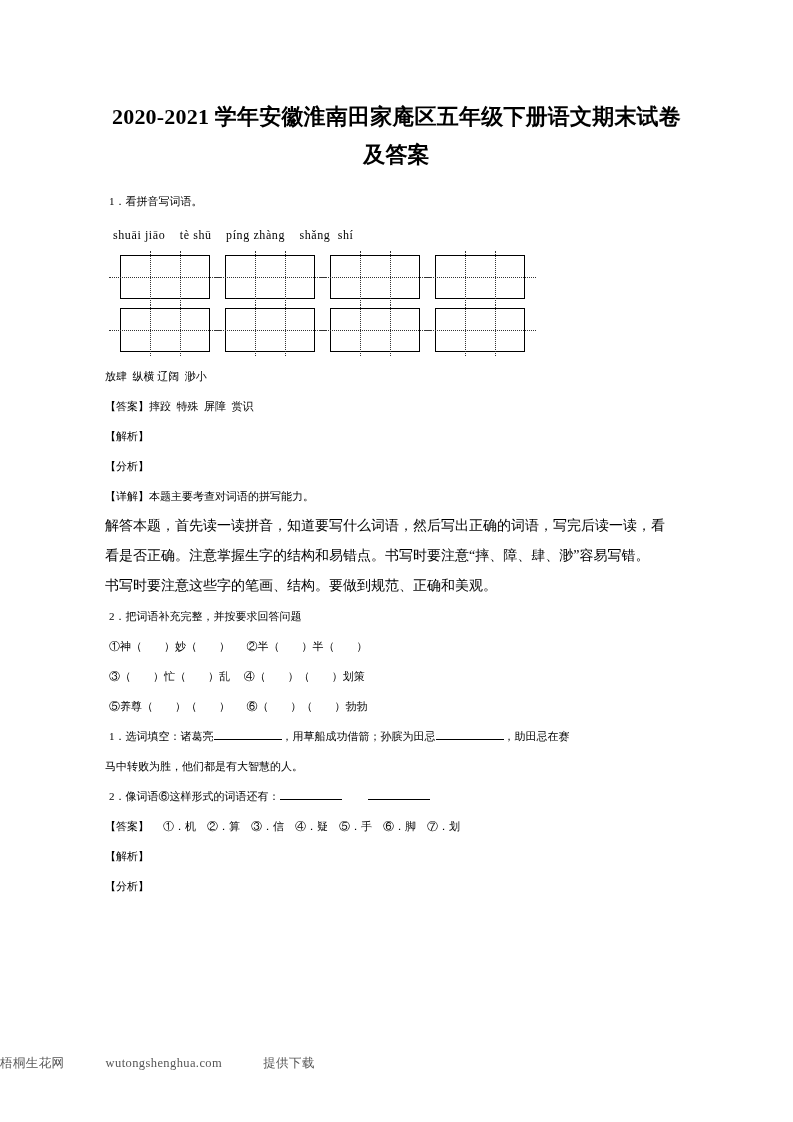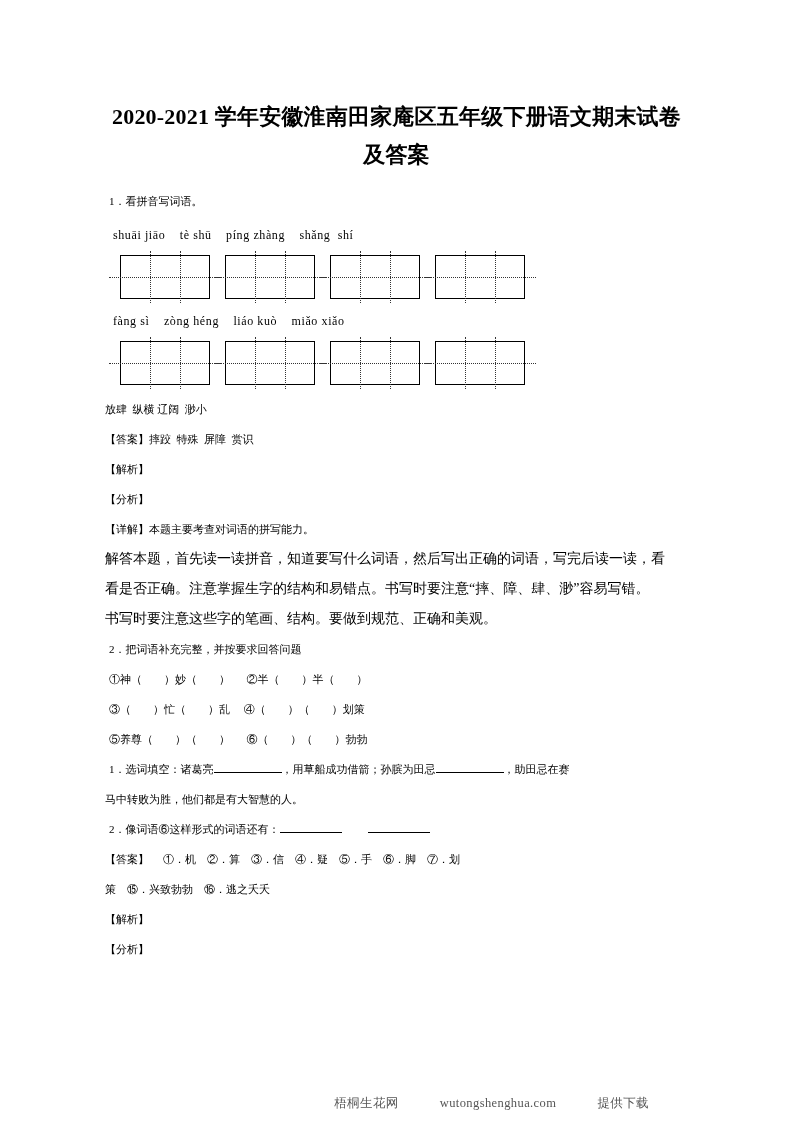--- a/index.html
+++ b/index.html
@@ -109,25 +109,24 @@
   }
   .ul-w1 { width: 68px; }
   .ul-w2 { width: 62px; }
 
   
   .footer {
     position: absolute;
     left: 0;
     top: 1055px;
     width: 649px;
-    text-align: right;
+    text-align: left;
     font-size: 12.5px;
     color: #555;
     letter-spacing: 0.4px;
-    margin-top: 40px;
   }
   .footer span { display: inline-block; }
   .footer .gap { width: 34px; }
   .footer .site {
     font-family: "Liberation Serif", "DejaVu Serif", serif;
   }
 </style>
 </head>
 <body>
 
@@ -162,21 +161,20 @@
       <span class="vline v1"></span>
       <span class="vline v2"></span>
     </div>
     <div class="grid-box">
       <span class="hline"></span>
       <span class="vline v1"></span>
       <span class="vline v2"></span>
     </div>
   </div>
 
-  <div class="pinyin">fàng sì    zòng héng    liáo kuò    miǎo xiǎo</div>
 
   <div class="grid-row">
     <div class="grid-box">
       <span class="hline"></span>
       <span class="vline v1"></span>
       <span class="vline v2"></span>
     </div>
     <div class="grid-box">
       <span class="hline"></span>
       <span class="vline v1"></span>
@@ -207,21 +205,20 @@
   <p class="blk sub-line">①神（        ）妙（        ）      ②半（        ）半（        ）</p>
   <p class="blk sub-line">③（        ）忙（        ）乱     ④（        ）（        ）划策</p>
   <p class="blk sub-line">⑤养尊（        ）（        ）      ⑥（        ）（        ）勃勃</p>
 
   <p class="blk sub-line"><span>1．选词填空：诸葛亮</span><span class="ul ul-w1"></span><span>，用草船成功借箭；孙膑为田忌</span><span class="ul ul-w1"></span><span>，助田忌在赛</span></p>
   <p class="blk">马中转败为胜，他们都是有大智慧的人。</p>
 
   <p class="blk sub-line"><span>2．像词语⑥这样形式的词语还有：</span><span class="ul ul-w2"></span><span style="display:inline-block;width:26px"></span><span class="ul ul-w2"></span></p>
 
   <p class="blk"><span>【答案】</span><span style="display:inline-block;width:14px"></span><span>①．机    ②．算    ③．信    ④．疑    ⑤．手    ⑥．脚    ⑦．划</span></p>
-  <p class="blk">策    ⑮．兴致勃勃    ⑯．逃之夭夭</p>
   <p class="blk">【解析】</p>
   <p class="blk">【分析】</p>
 
 </div>
 
 <div class="footer">
   <span>梧桐生花网</span>
   <span class="gap"></span>
   <span class="site">wutongshenghua.com</span>
   <span class="gap"></span>

